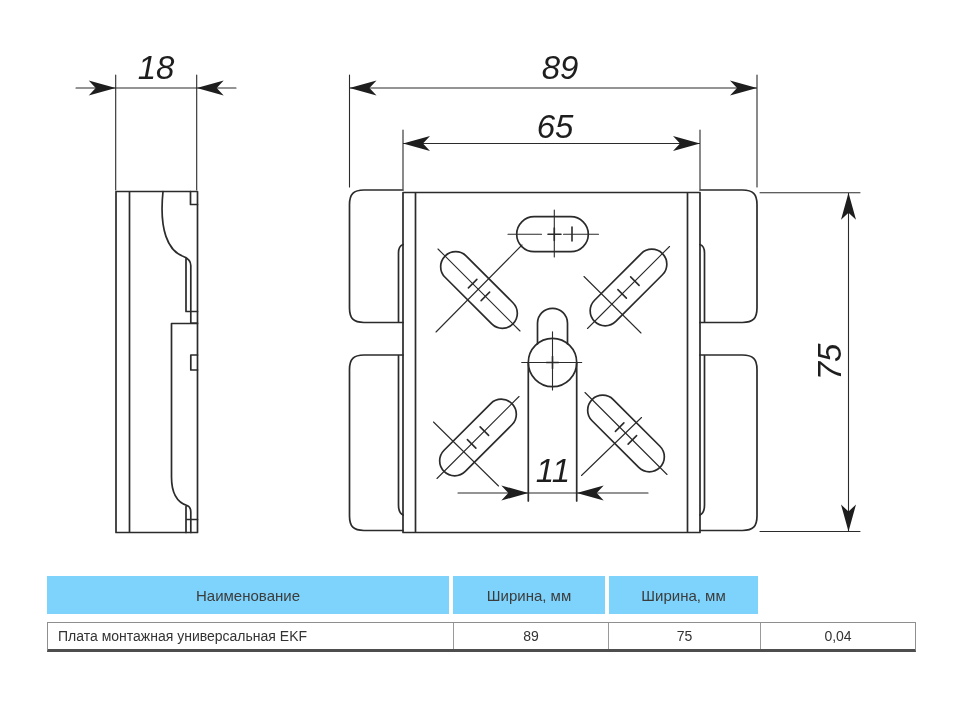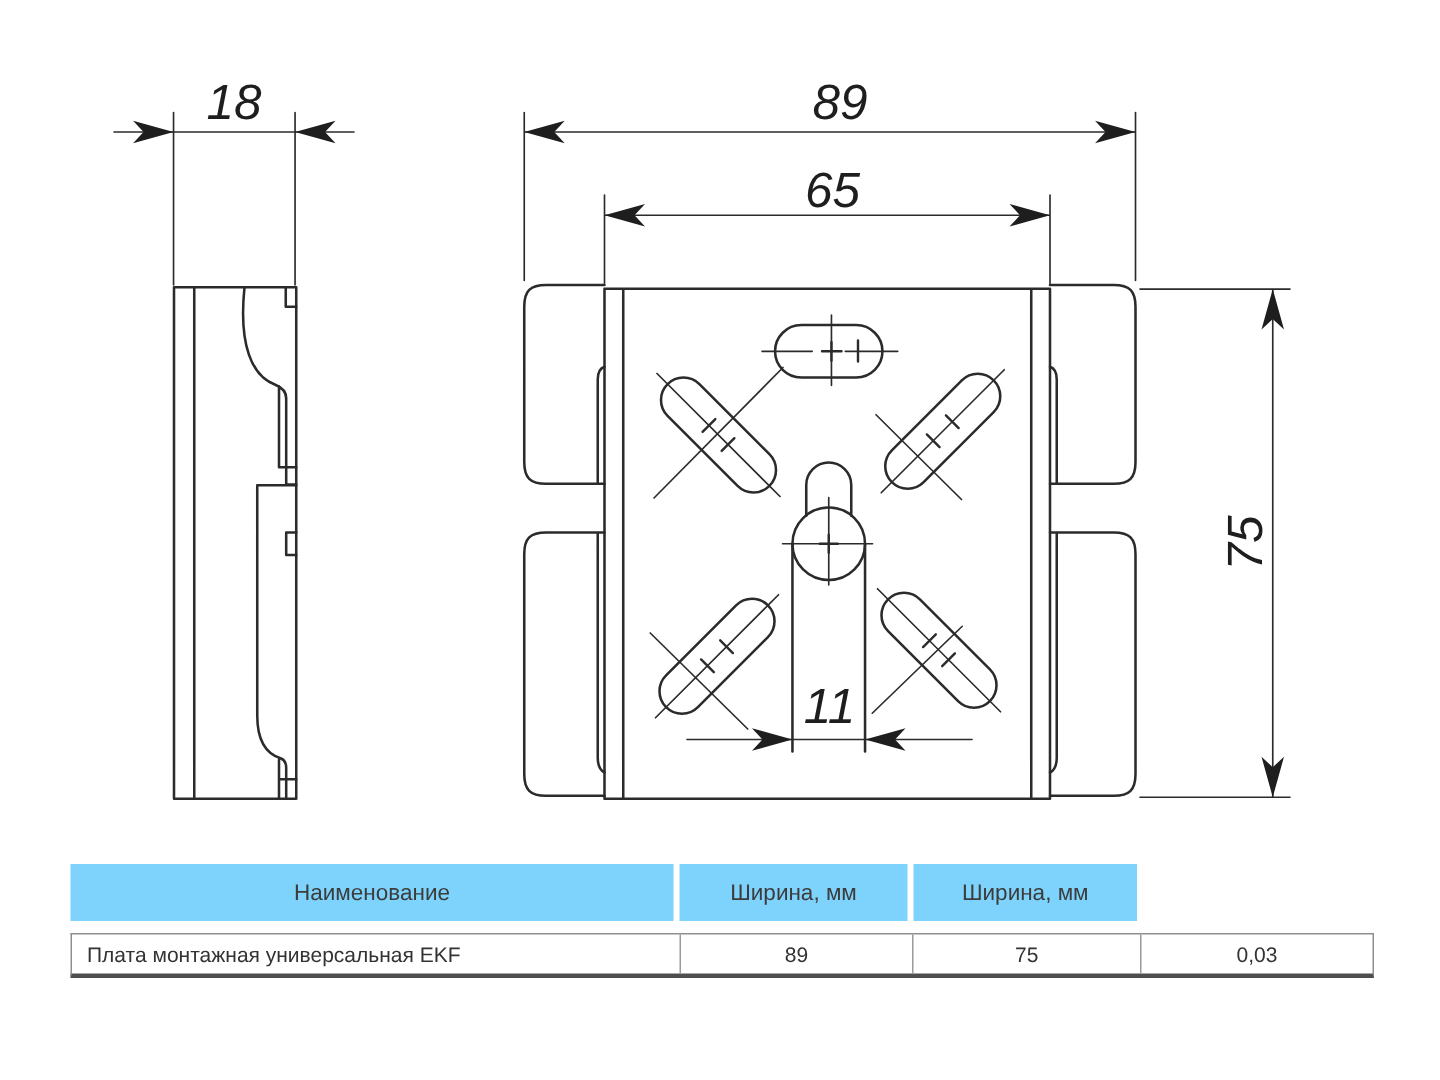--- a/index.html
+++ b/index.html
@@ -162,17 +162,17 @@
   <div class="spec-table">
     <div class="spec-head">
       <div class="hcell hc1">Наименование</div>
       <div class="hcell hc2">Ширина, мм</div>
       <div class="hcell hc3">Ширина, мм</div>
     </div>
     <div class="spec-row">
       <div class="dcell dc1">Плата монтажная универсальная EKF</div>
       <div class="dcell dc2">89</div>
       <div class="dcell dc3">75</div>
-      <div class="dcell dc4">0,03</div>
+      <div class="dcell dc4">0,04</div>
     </div>
   </div>
 
 </div>
 
 </body></html>

